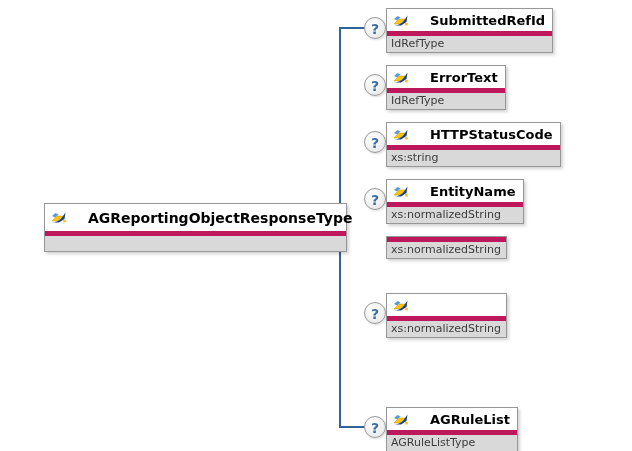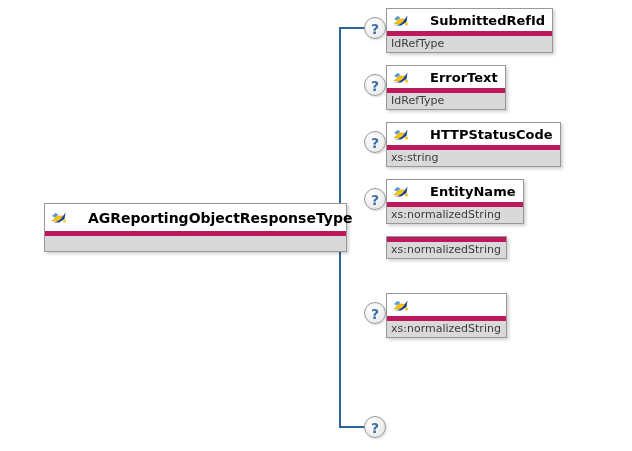--- a/index.html
+++ b/index.html
@@ -158,14 +158,28 @@
           <polygon points="1,9 6,4 12.5,4 7.5,9" fill="var(--icon-yellow,#fdc40b)" stroke="#c79600" stroke-width="0.5"></polygon>
           <path d="M0.5,10.5 C5,10.5 8.5,9 11,5.5 L14.5,0.5 13.5,7 8,10.5 Z" fill="var(--icon-navy,#17418f)"></path>
           <rect x="12.2" y="7.8" width="2.6" height="2.6" fill="var(--icon-yellow,#fdc40b)"></rect>
         </svg>
       </span>
     </div>
     <div class="node-type">xs:normalizedString</div>
   </div>
 
 
+  <div class="node child" style="left:386px;top:407px">
+    <div class="node-title">
+      <span class="el-icon">
+        <svg width="15" height="11" viewBox="0 0 15 11">
+          <polygon points="1,4 4.5,1 7.5,2.5 4,5.5" fill="var(--icon-blue,#5b9bd5)"></polygon>
+          <polygon points="1,9 6,4 12.5,4 7.5,9" fill="var(--icon-yellow,#fdc40b)" stroke="#c79600" stroke-width="0.5"></polygon>
+          <path d="M0.5,10.5 C5,10.5 8.5,9 11,5.5 L14.5,0.5 13.5,7 8,10.5 Z" fill="var(--icon-navy,#17418f)"></path>
+          <rect x="12.2" y="7.8" width="2.6" height="2.6" fill="var(--icon-yellow,#fdc40b)"></rect>
+        </svg>
+      </span>
+      <span class="el-name">AGRuleList</span>
+    </div>
+    <div class="node-type">AGRuleListType</div>
+  </div>
 
 </div>
 
 </body></html>

